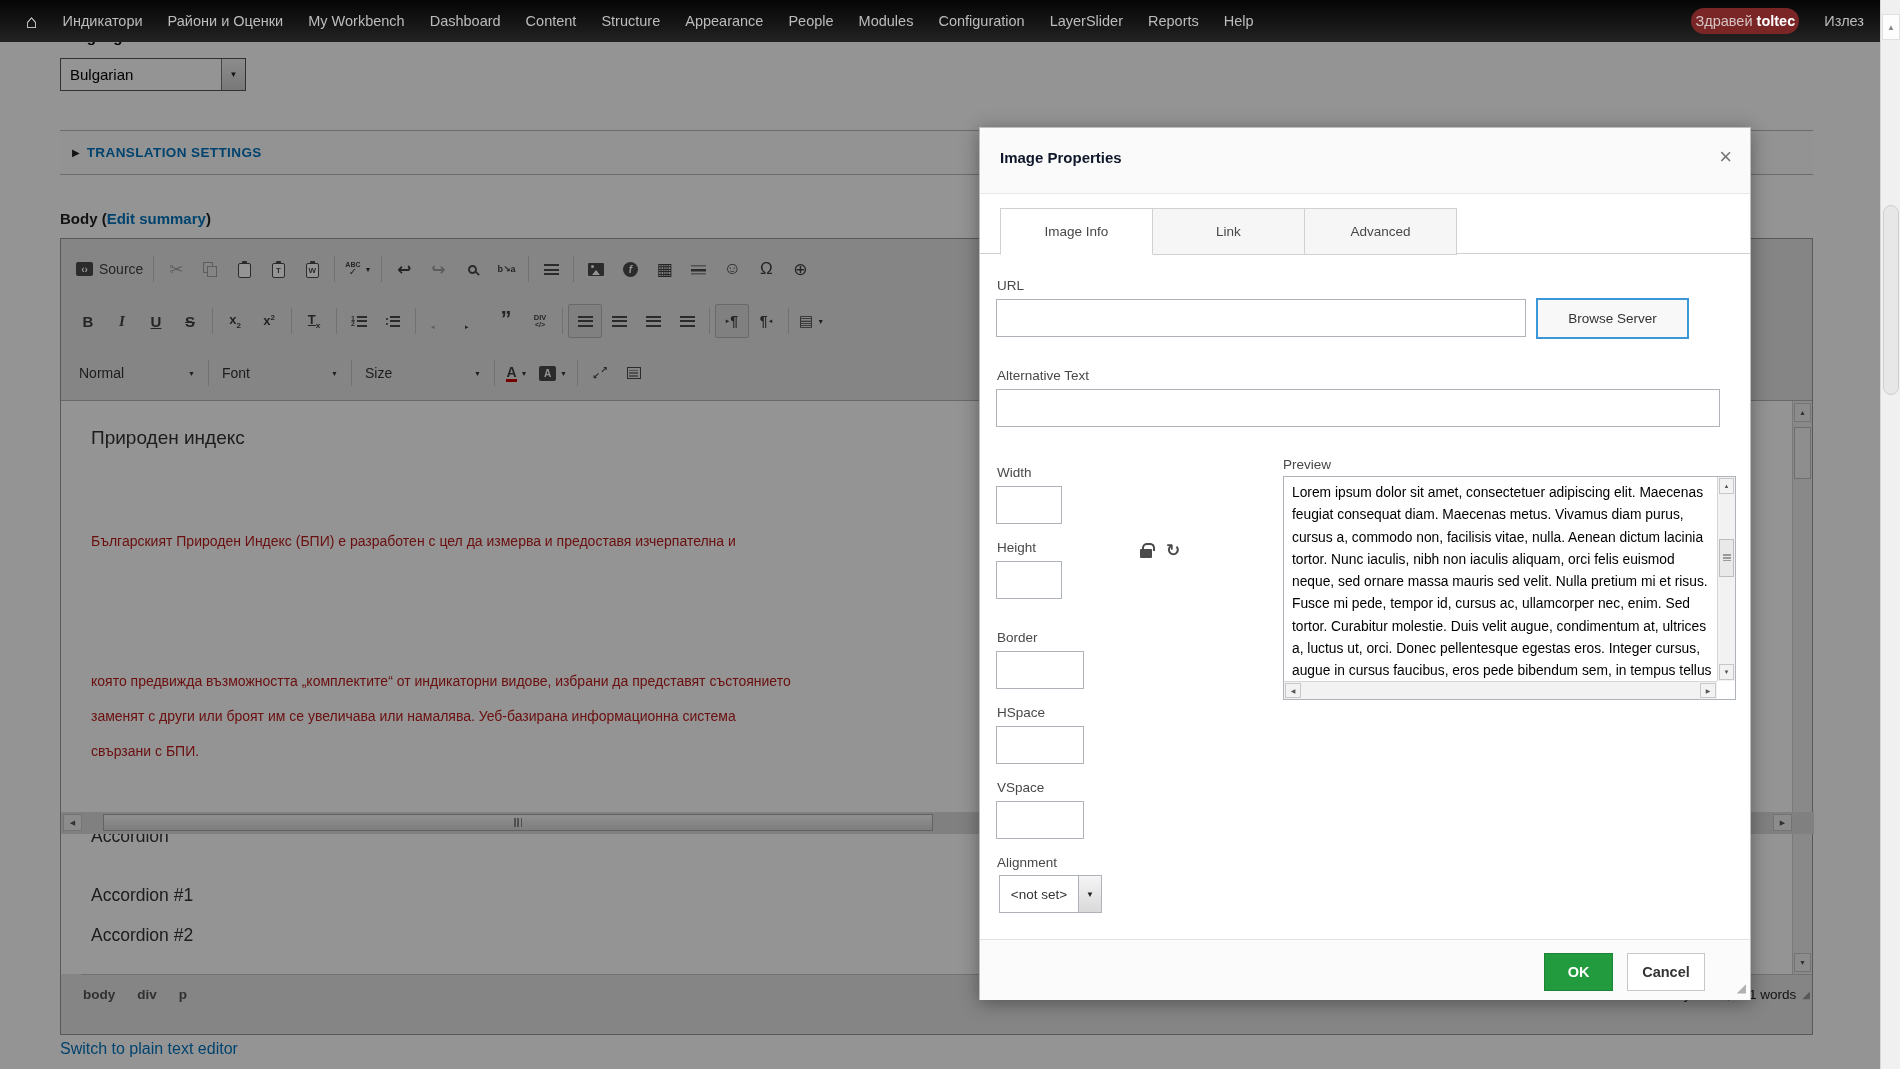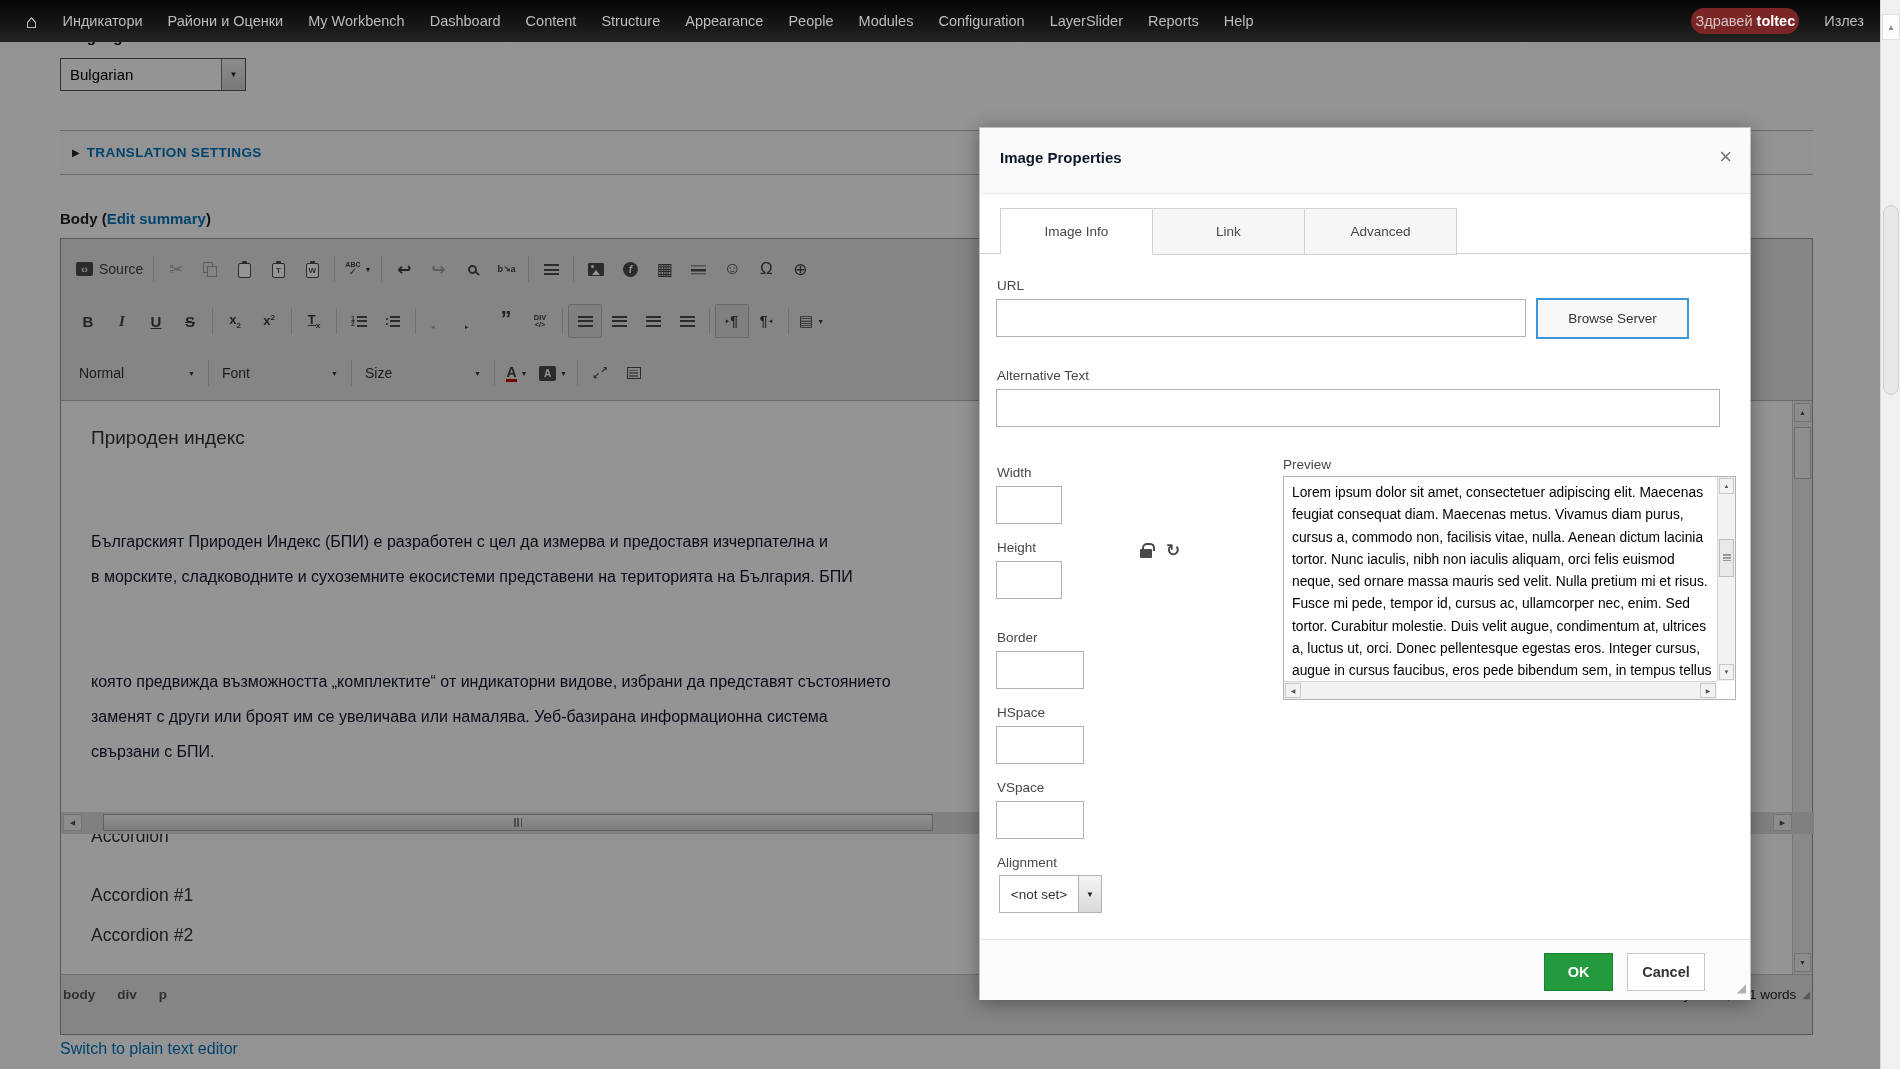--- a/index.html
+++ b/index.html
@@ -112,41 +112,41 @@
   .ic-max { position:relative; width:15px; height:15px; }
   .ic-max span { position:absolute; font-size:9px; font-weight:bold; line-height:1; }
   .ic-max .ne { right:0; top:0; } .ic-max .sw { left:0; bottom:0; }
   .ic-blocks { width:14px; height:12px; border:1.5px solid #4a4a4a; padding:1.5px;
     display:flex; flex-direction:column; justify-content:space-between; }
   .ic-blocks i { display:block; height:1.5px; background:#8a8a8a; }
 
   
   .edit-area { position:relative; height:573px; background:#fff; overflow:hidden; }
   .edit-area .h2 { position:absolute; left:30px; top:26px; font-size:19px; color:#333; white-space:nowrap; }
-  .pline { position:absolute; left:30px; font-size:16px; color:#0f172a; white-space:nowrap;text-align:center; }
+  .pline { position:absolute; left:30px; font-size:14px; color:#b91c1c; white-space:nowrap;text-align:center; }
   .acc { position:absolute; left:30px; font-size:17.5px; color:#333; white-space:nowrap; }
 
   
   .sb-btn { background:#f2f2f2; border:1px solid #c8c8c8; color:#555; display:flex;
     align-items:center; justify-content:center; }
   .ed-vscroll { position:absolute; right:0; top:0; width:20px; height:573px; background:#ececec; border-left:1px solid #d0d0d0;}
   .ed-vscroll .up { position:absolute; top:2px; left:1px; width:17px; height:19px; font-size:7px; }
   .ed-vscroll .dn { position:absolute; bottom:2px; left:1px; width:17px; height:19px; font-size:7px; }
   .ed-vscroll .thumb { position:absolute; top:26px; left:1px; width:17px; height:52px;
     background:#f5f5f5; border:1px solid #bdbdbd; }
   .ed-hscroll { position:absolute; left:0; top:573px; width:1753px; height:22px; background:#dcdcdc; }
   .ed-hscroll .lf { position:absolute; left:2px; top:2px; width:19px; height:17px; font-size:7px; }
   .ed-hscroll .rt { position:absolute; right:22px; top:2px; width:19px; height:17px; font-size:7px; }
   .ed-hscroll .thumb { position:absolute; left:42px; top:2px; width:830px; height:17px;
     background:linear-gradient(#f8f8f8,#d8d8d8); border:1px solid #aaa; display:flex;
     align-items:center; justify-content:center; }
   .grip3 { width:9px; height:9px;
     background:repeating-linear-gradient(to right,#8a8a8a 0 1.5px,transparent 1.5px 3.5px); }
   .bottombar { position:relative; height:40px; background:#e6e6e6; border-top:1px solid #c4c4c4;
-    display:flex; align-items:center; padding:0 2px; }
+    display:flex; align-items:center; padding:0 2px;margin-left:20px; }
   .pathseg { font-size:13.5px; font-weight:bold; color:#555; margin-right:22px; cursor:pointer; }
   .wordcount { margin-left:auto; font-size:13.5px; color:#222; display:flex; align-items:center; gap:6px;}
   .corner-grip { font-size:10px; color:#9a9a9a; }
 
   
   .dialog { position:absolute; left:979px; top:127px; width:772px; height:873px; background:#fff;
     border:1px solid #bdbdbd; box-shadow:0 3px 18px rgba(0,0,0,0.38); z-index:100; }
   .dlg-header { height:66px; background:#fafafa; border-bottom:1px solid #e8e8e8; position:relative; }
   .dlg-title { position:absolute; left:20px; top:21px; font-size:15px; font-weight:bold; color:#0f172a; }
   .dlg-close { position:absolute; right:18px; top:18px; font-size:22px; color:#757575; cursor:pointer; line-height:1;}
@@ -426,21 +426,20 @@
               <i></i>
               <i></i>
             </span>
           </div>
       </div>
     </div>
 
     <div class="edit-area">
       <div class="h2">Природен индекс</div>
       <div class="pline" style="top:132px">Българският Природен Индекс (БПИ) е разработен с цел да измерва и предоставя изчерпателна и</div>
-      <div class="pline" style="top:167px">в морските, сладководните и сухоземните екосистеми представени на територията на България. БПИ</div>
       <div class="pline" style="top:307px">заменят с други или броят им се увеличава или намалява. Уеб-базирана информационна система</div>
       <div class="pline" style="top:272px">която предвижда възможността „комплектите“ от индикаторни видове, избрани да представят състоянието</div>
       <div class="pline" style="top:342px">свързани с БПИ.</div>
       <div class="acc" style="top:425px">Accordion</div>
       <div class="acc" style="top:484px">Accordion #1</div>
       <div class="acc" style="top:524px">Accordion #2</div>
       <div class="ed-vscroll">
         <div class="sb-btn up">▲</div>
         <div class="thumb"></div>
         <div class="sb-btn dn">▼</div>

